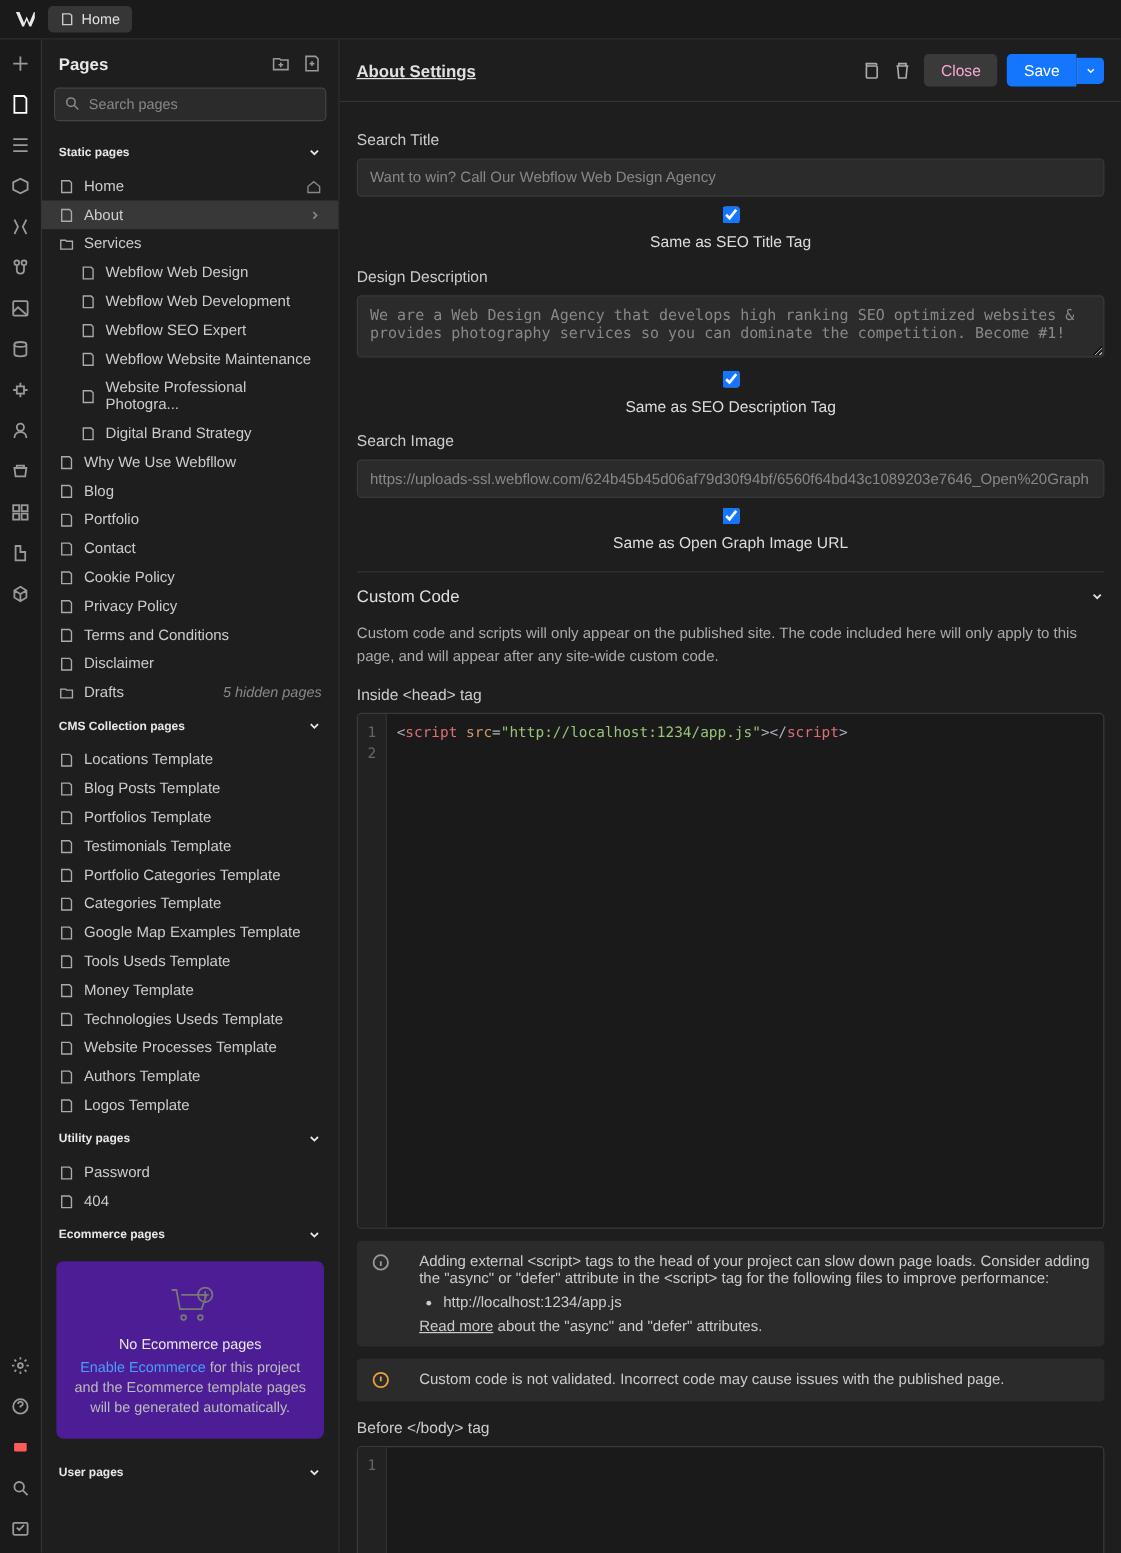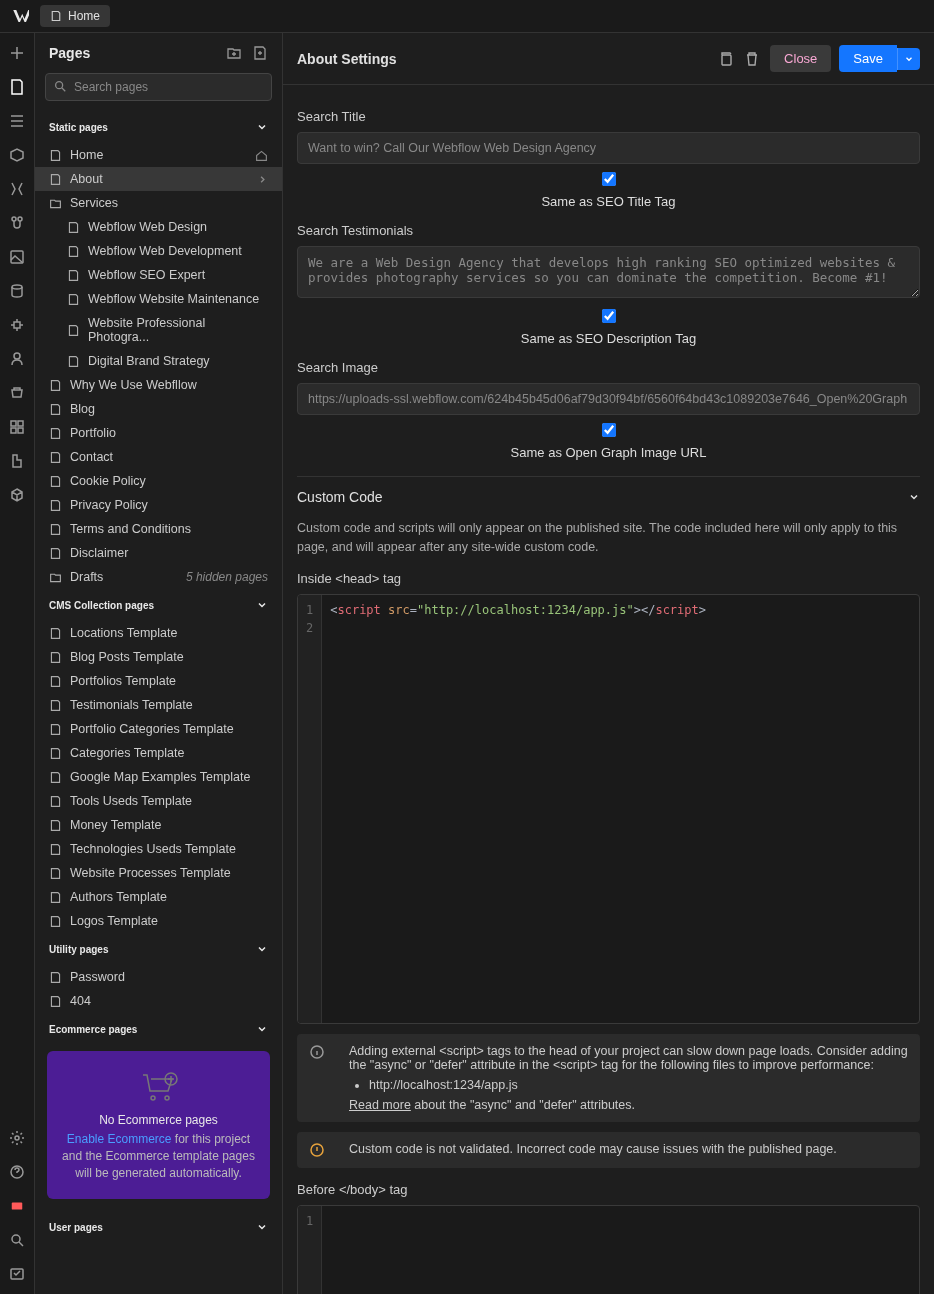--- a/index.html
+++ b/index.html
@@ -125,21 +125,21 @@
   display: flex;
   flex-direction: column;
   overflow: hidden;
 }
 .content-header {
   display: flex;
   align-items: center;
   padding: 12px 14px;
   border-bottom: 1px solid #333;
 }
-.content-title { font-weight: 600; font-size: 14px; flex: 1; }
+.content-title { font-weight: 600; font-size: 14px; flex: 1; text-decoration: underline; }
 .hdr-icons { display: flex; gap: 10px; color: #aaa; }
 .btn {
   padding: 6px 14px;
   border-radius: 4px;
   font-size: 13px;
   cursor: pointer;
   border: none;
 }
 .btn-close { background: #3a3a3a; color: #f9a8d4; margin-left: 10px; }
 .btn-save { background: #1476ff; color: #fff; margin-left: 8px; border-top-right-radius:0; border-bottom-right-radius:0;}
@@ -783,21 +783,21 @@
     </div>
 
     <div class="content-body">
       <div class="field-label">Search Title</div>
       <input class="text-input" disabled="" value="Want to win? Call Our Webflow Web Design Agency" style="">
       <label class="check-row">
         <input type="checkbox" checked="" style="">
         <span>Same as SEO Title Tag</span>
       </label>
 
-      <div class="field-label">Search Testimonials</div>
+      <div class="field-label">Design Description</div>
       <textarea class="text-area" disabled="" id="desc-ta" style="">We are a Web Design Agency that develops high ranking SEO optimized websites &amp; provides photography services so you can dominate the competition. Become #1!</textarea>
       <label class="check-row">
         <input type="checkbox" checked="" style="">
         <span>Same as SEO Description Tag</span>
       </label>
 
       <div class="field-label">Search Image</div>
       <input class="text-input" disabled="" value="https://uploads-ssl.webflow.com/624b45b45d06af79d30f94bf/6560f64bd43c1089203e7646_Open%20Graph" style="">
       <label class="check-row">
         <input type="checkbox" checked="" style="">

